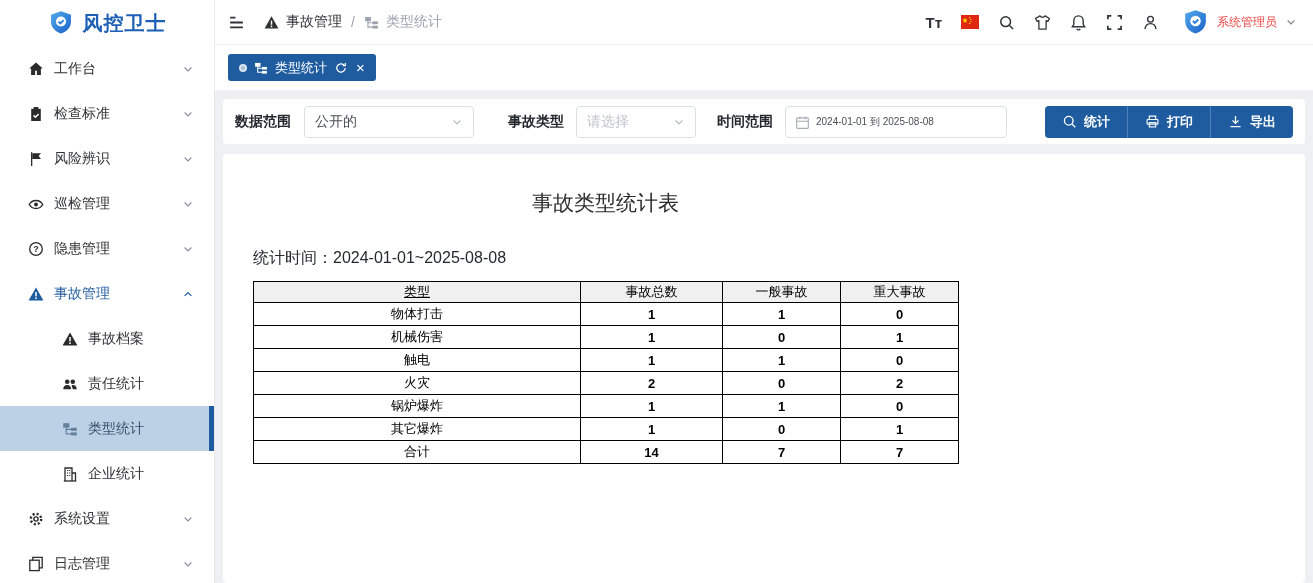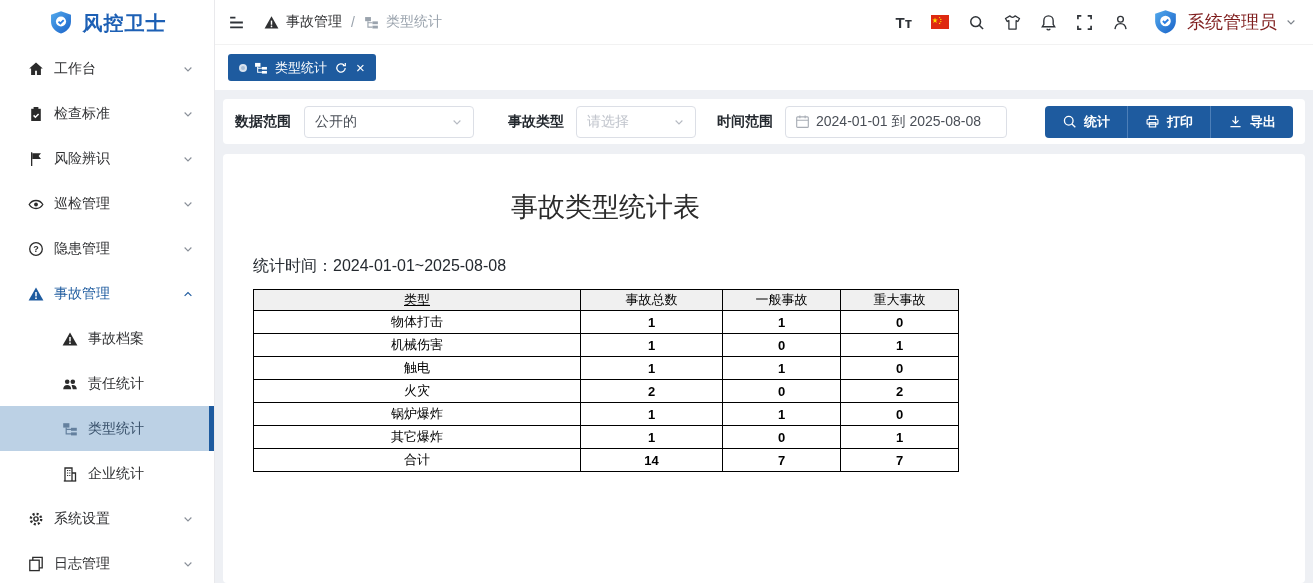--- a/index.html
+++ b/index.html
@@ -36,21 +36,21 @@
   .crumb .c-ico { width:15px; height:15px; display:flex; }
   .crumb .c-ico svg { width:15px; height:15px; }
   .crumb .sep { color:#9aa3ad; margin:0 2px; }
   .crumb .muted, .crumb .muted .c-ico { color:#9aa3ad; }
   .top-right { margin-left:auto; display:flex; align-items:center; gap:19px; }
   .font-size-glyph { font-size:15px; font-weight:bold; color:#2f3338; cursor:pointer; line-height:1; }
   .flag-wrap svg { width:18px; height:14px; }
   .user-block { display:flex; align-items:center; gap:8px; cursor:pointer; margin-left:4px; }
   .avatar { width:27px; height:27px; display:flex; }
   .avatar svg { width:27px; height:27px; }
-  .username { font-size:18px; color:#7f1d1d; }
+  .username { font-size:12px; color:#ef4444; }
   .user-chevron { width:12px; height:12px; color:#7c828a; display:flex; }
   .user-chevron svg { width:12px; height:12px; }
 
   .tabbar { height:45px; background:#fff; display:flex; align-items:center; padding:0 13px; flex-shrink:0; }
   .tab { height:27px; background:#1e5b9f; border-radius:3px; color:#fff; display:flex; align-items:center; gap:7px; padding:0 11px; font-size:13px; cursor:pointer; }
   .tab-dot { width:8px; height:8px; border-radius:50%; background:#a9bfd8; border:2px solid #d9e3ef; flex-shrink:0; }
   .tab .t-ico { width:14px; height:14px; display:flex; }
   .tab .t-ico svg { width:14px; height:14px; }
   .tab-close { font-size:15px; line-height:1; margin-left:1px; cursor:pointer; }
 
@@ -60,33 +60,33 @@
   .filter-card { background:#fff; border-radius:4px; height:45px; display:flex; align-items:center; padding:0 12px; flex-shrink:0; }
   .f-label { font-size:14px; font-weight:bold; color:#24292f; white-space:nowrap; }
   .f-select { height:32px; background:#fff; border:1px solid #dcdfe6; border-radius:4px; display:flex; align-items:center; justify-content:space-between; padding:0 10px; font-size:14px; color:#4a4f57; cursor:pointer; }
   .f-select .sel-chevron { width:12px; height:12px; color:#b6bac2; display:flex; }
   .f-select .sel-chevron svg { width:12px; height:12px; }
   .sel-scope { width:170px; margin-left:13px; }
   .lbl-type { margin-left:34px; }
   .sel-type { width:120px; margin-left:12px; }
   .sel-type .sel-value { color:#c0c4cc; }
   .lbl-time { margin-left:21px; }
-  .f-date { width:222px; height:32px; border:1px solid #dcdfe6; border-radius:4px; display:flex; align-items:center; gap:6px; padding:0 9px; font-size:14px; color:#4a4f57; margin-left:12px; cursor:pointer; white-space:nowrap; }
+  .f-date { width:222px; height:32px; border:1px solid #dcdfe6; border-radius:4px; display:flex; align-items:flex-start; gap:6px; padding:8px 9px; font-size:10px; color:#4a4f57; margin-left:12px; cursor:pointer; white-space:nowrap; }
   .f-date .cal-ico { width:15px; height:15px; color:#a8adb5; display:flex; flex-shrink:0; }
   .f-date .cal-ico svg { width:15px; height:15px; }
   .btn-group { margin-left:auto; display:flex; border-radius:4px; overflow:hidden; }
   .btn { height:32px; background:#1e5b9f; color:#fff; border:none; display:flex; align-items:center; gap:7px; padding:0 17px; font-size:13px; font-weight:bold; cursor:pointer; font-family:inherit; }
   .btn + .btn { border-left:1px solid #4d7fb8; }
   .btn .b-ico { width:15px; height:15px; display:flex; }
   .btn .b-ico svg { width:15px; height:15px; }
 
   
   .content-card { background:#fff; border-radius:4px; margin-top:10px; flex:1; padding:35px 0 0 30px; overflow:hidden; }
   .report { width:705px; }
-  .report-title { text-align:center; font-size:27px; font-weight:500; color:#2b2b2b; }
+  .report-title { text-align:center; font-size:21px; font-weight:500; color:#2b2b2b; }
   .stat-line { margin-top:31px; font-size:16px; color:#24292f; }
   .report-table { border-collapse:collapse; table-layout:fixed; width:705px; margin-top:12px; font-size:13px; color:#000; }
   .report-table th, .report-table td { border:1px solid #000; text-align:center; height:23px; padding:0 4px; }
   .report-table thead th { background:#f0f0f0; font-weight:normal; height:21px; }
   .report-table th.u { text-decoration:underline; }
   .report-table td.num { font-weight:bold; }
 </style>
 </head>
 <body>
 

